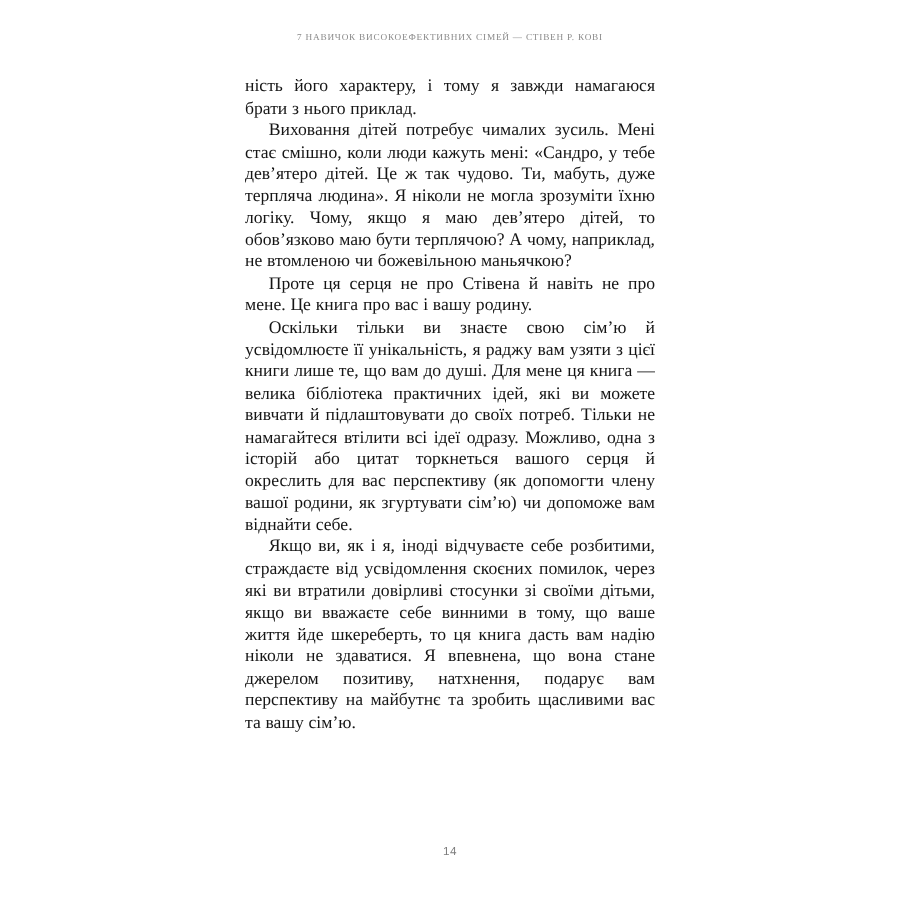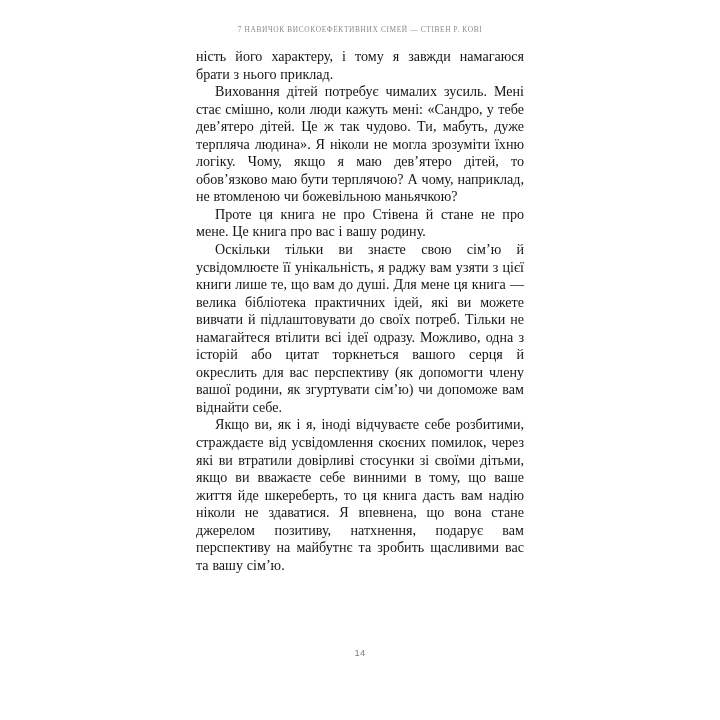--- a/index.html
+++ b/index.html
@@ -36,21 +36,21 @@
     font-size: 7.4px;
     letter-spacing: 0.62px;
     color: #8a8a8a;
     white-space: nowrap;
     text-transform: uppercase;
   }
 
   
   .text-block {
     position: absolute;
-    top: 48px;
+    top: 61px;
     left: 196px;
     width: 328px;
   }
 
   .para {
     margin: 0;
     font-size: 14.1px;
     line-height: 17.55px;
     text-align: justify;
     text-align-last: left;
@@ -61,40 +61,40 @@
     color: #151515;
   }
 
   .para.no-indent {
     text-indent: 0;
   }
 
   
   .folio {
     position: absolute;
-    top: 647px;
+    top: 675px;
     left: 0;
     width: 720px;
     text-align: center;
     font-family: "Liberation Sans", "DejaVu Sans", sans-serif;
     font-size: 9.4px;
     letter-spacing: 0.4px;
     color: #7d7d7d;
   }
 </style>
 </head>
 <body>
 
 <div class="page">
 
   <div class="running-head">7 НАВИЧОК ВИСОКОЕФЕКТИВНИХ СІМЕЙ — СТІВЕН Р. КОВІ</div>
 
   <div class="text-block">
     <p class="para no-indent">ність його характеру, і тому я завжди намагаюся брати з нього приклад.</p>
     <p class="para">Виховання дітей потребує чималих зусиль. Мені стає смішно, коли люди кажуть мені: «Сандро, у тебе дев’ятеро дітей. Це ж так чудово. Ти, мабуть, дуже терпляча людина». Я ніколи не могла зрозуміти їхню логіку. Чому, якщо я маю дев’ятеро дітей, то обов’язково маю бути терплячою? А чому, наприклад, не втомленою чи божевільною маньячкою?</p>
-    <p class="para">Проте ця книга не про Стівена й стане не про мене. Це книга про вас і вашу родину.</p>
+    <p class="para">Проте ця серця не про Стівена й навіть не про мене. Це книга про вас і вашу родину.</p>
     <p class="para">Оскільки тільки ви знаєте свою сім’ю й усвідомлюєте її унікальність, я раджу вам узяти з цієї книги лише те, що вам до душі. Для мене ця книга — велика бібліотека практичних ідей, які ви можете вивчати й підлаштовувати до своїх потреб. Тільки не намагайтеся втілити всі ідеї одразу. Можливо, одна з історій або цитат торкнеться вашого серця й окреслить для вас перспективу (як допомогти члену вашої родини, як згуртувати сім’ю) чи допоможе вам віднайти себе.</p>
     <p class="para">Якщо ви, як і я, іноді відчуваєте себе розбитими, страждаєте від усвідомлення скоєних помилок, через які ви втратили довірливі стосунки зі своїми дітьми, якщо ви вважаєте себе винними в тому, що ваше життя йде шкереберть, то ця книга дасть вам надію ніколи не здаватися. Я впевнена, що вона стане джерелом позитиву, натхнення, подарує вам перспективу на майбутнє та зробить щасливими вас та вашу сім’ю.</p>
   </div>
 
   <div class="folio">14</div>
 
 </div>
 
 </body></html>

